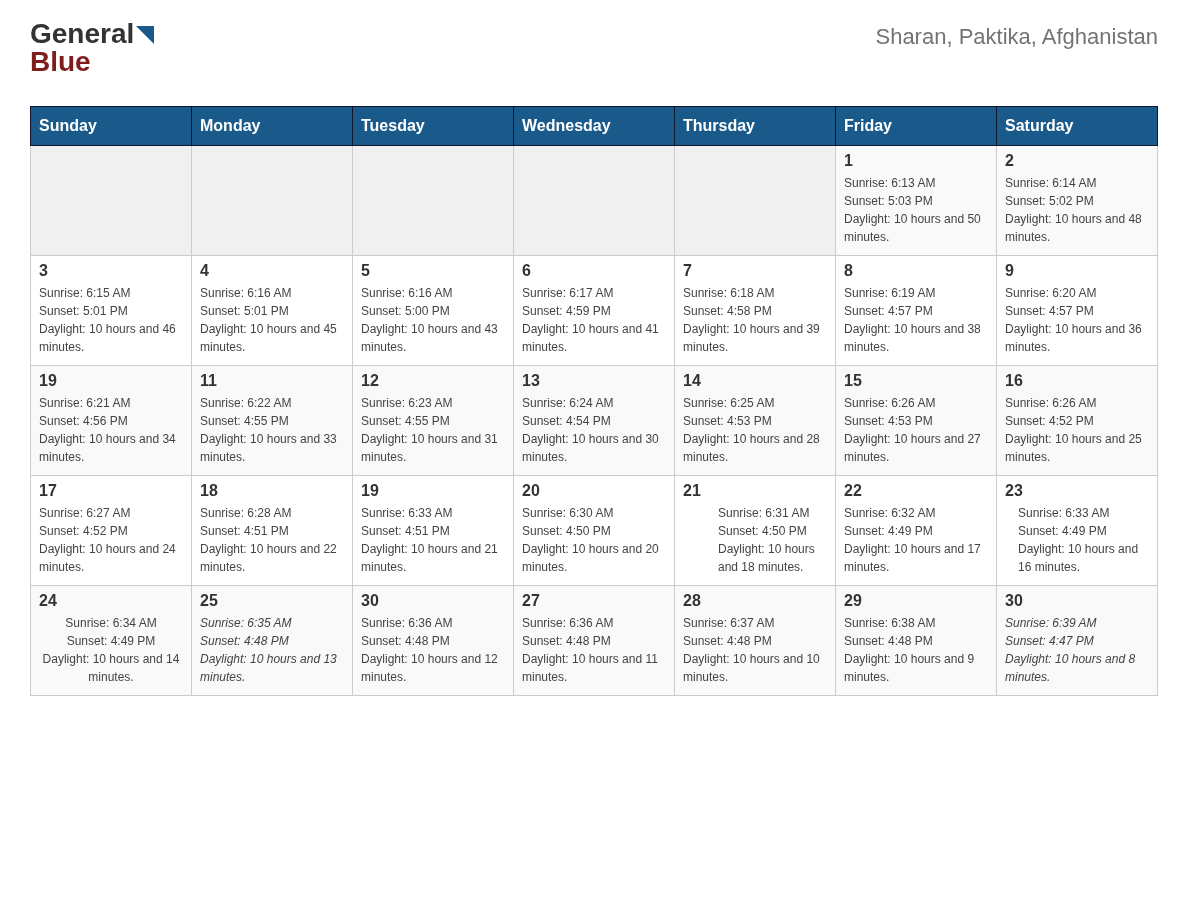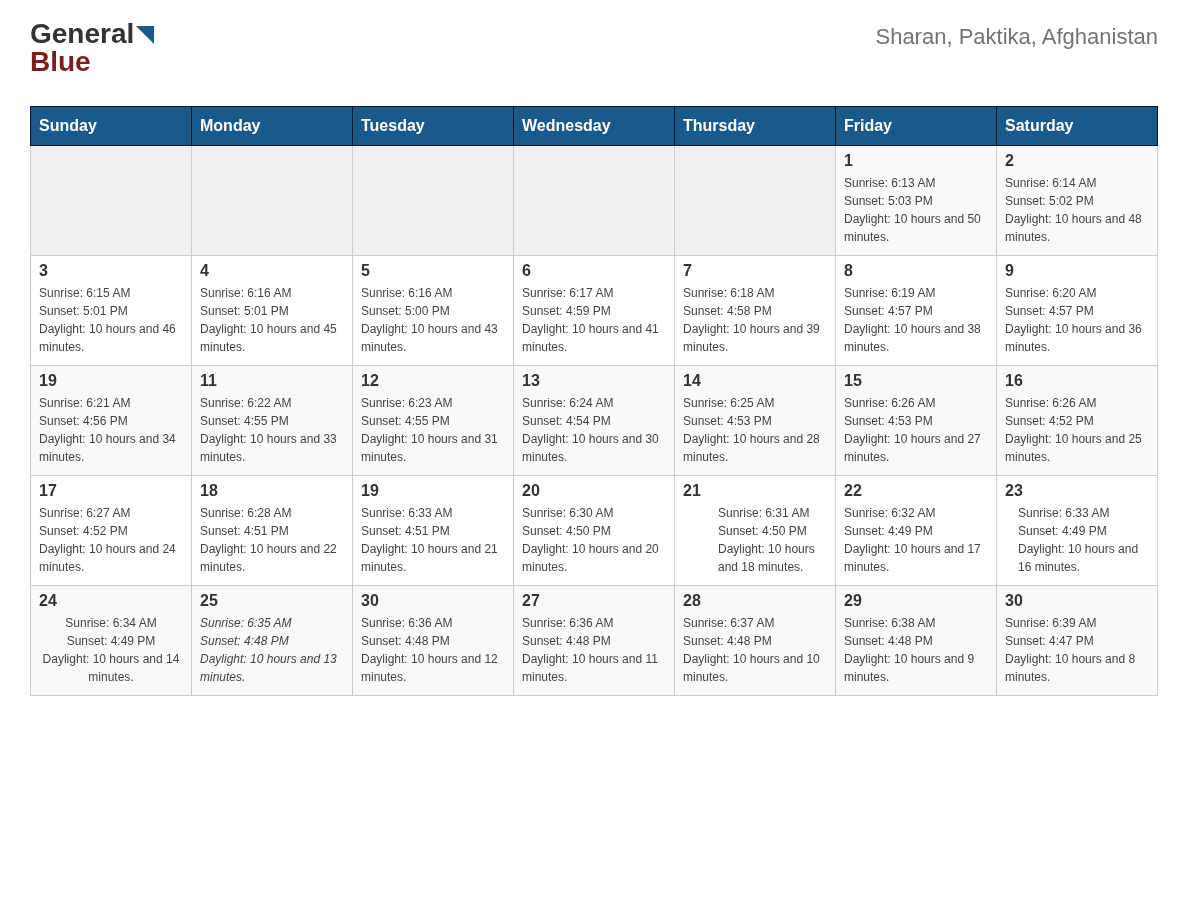--- a/index.html
+++ b/index.html
@@ -309,19 +309,19 @@
 Daylight: 10 hours and 10 minutes.</div>
         </td>
         <td>
           <span class="day-number">29</span>
           <div class="day-info" style="white-space: pre-line;">Sunrise: 6:38 AM
 Sunset: 4:48 PM
 Daylight: 10 hours and 9 minutes.</div>
         </td>
         <td>
           <span class="day-number">30</span>
-          <div class="day-info" style="white-space: pre-line;">Sunrise: 6:39 AM
+          <div class="day-info" style="white-space: pre-line; font-style: italic;">Sunrise: 6:39 AM
 Sunset: 4:47 PM
 Daylight: 10 hours and 8 minutes.</div>
         </td>
       </tr>
     </tbody>
 </table>
 
 </body></html>

